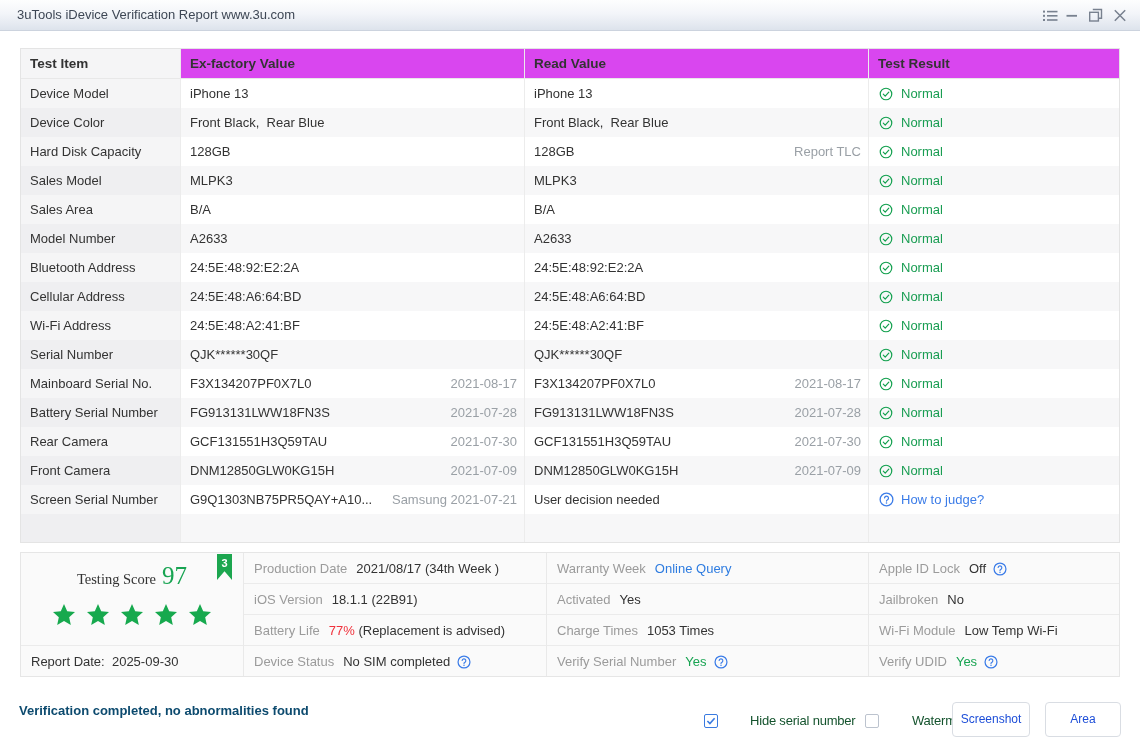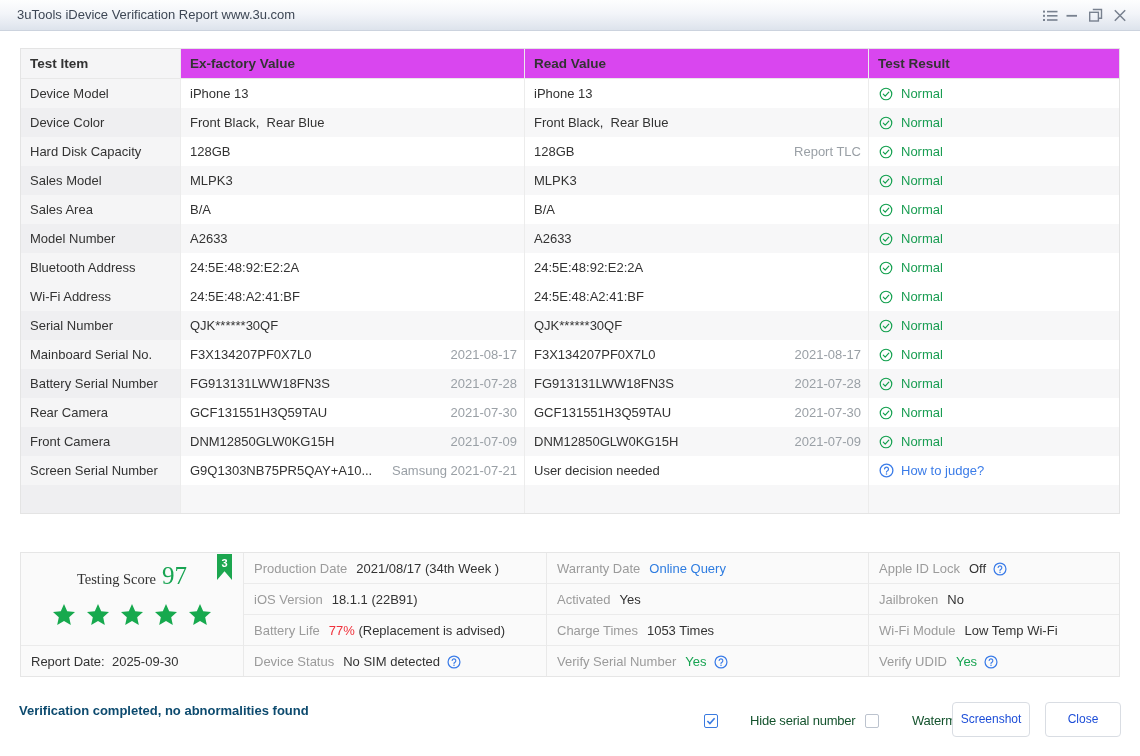--- a/index.html
+++ b/index.html
@@ -150,20 +150,29 @@
         </tr>
 <tr class="odd">
           <td class="c1 vb">Bluetooth Address</td>
           <td class="vb">24:5E:48:92:E2:2A</td>
           <td class="vb">24:5E:48:92:E2:2A</td>
           <td class="res"><svg class="okic" viewBox="0 0 16 16">
               <circle cx="8" cy="8" r="6.6" fill="none" stroke="#12a04e" stroke-width="1.35"></circle>
               <path d="M4.9 8.2 L7.1 10.4 L11.2 5.9" fill="none" stroke="#12a04e" stroke-width="1.35" stroke-linecap="round" stroke-linejoin="round"></path>
             </svg><span class="nm">Normal</span></td>
         </tr>
+<tr class="even">
+          <td class="c1 vb">Cellular Address</td>
+          <td class="vb">24:5E:48:A6:64:BD</td>
+          <td class="vb">24:5E:48:A6:64:BD</td>
+          <td class="res"><svg class="okic" viewBox="0 0 16 16">
+              <circle cx="8" cy="8" r="6.6" fill="none" stroke="#12a04e" stroke-width="1.35"></circle>
+              <path d="M4.9 8.2 L7.1 10.4 L11.2 5.9" fill="none" stroke="#12a04e" stroke-width="1.35" stroke-linecap="round" stroke-linejoin="round"></path>
+            </svg><span class="nm">Normal</span></td>
+        </tr>
 <tr class="odd">
           <td class="c1 vb">Wi-Fi Address</td>
           <td class="vb">24:5E:48:A2:41:BF</td>
           <td class="vb">24:5E:48:A2:41:BF</td>
           <td class="res"><svg class="okic" viewBox="0 0 16 16">
               <circle cx="8" cy="8" r="6.6" fill="none" stroke="#12a04e" stroke-width="1.35"></circle>
               <path d="M4.9 8.2 L7.1 10.4 L11.2 5.9" fill="none" stroke="#12a04e" stroke-width="1.35" stroke-linecap="round" stroke-linejoin="round"></path>
             </svg><span class="nm">Normal</span></td>
         </tr>
 <tr class="even">
@@ -259,40 +268,40 @@
               </svg>
               <svg width="22" height="21" viewBox="0 0 22 21">
                 <path d="M11.00 0.00 L14.20 7.19 L22.03 8.02 L16.18 13.28 L17.82 20.98 L11.00 17.05 L4.18 20.98 L5.82 13.28 L-0.03 8.02 L7.80 7.19 Z" fill="#17a94e"></path>
               </svg>
               <svg width="22" height="21" viewBox="0 0 22 21">
                 <path d="M11.00 0.00 L14.20 7.19 L22.03 8.02 L16.18 13.28 L17.82 20.98 L11.00 17.05 L4.18 20.98 L5.82 13.28 L-0.03 8.02 L7.80 7.19 Z" fill="#17a94e"></path>
               </svg>
             </div>
  </td>
  <td class="vb"><span class="lb">Production Date</span><span class="vl">2021/08/17 (34th Week )</span></td>
- <td class="vb"><span class="lb">Warranty Date</span><span class="vl blue">Online Query</span></td>
+ <td class="vb"><span class="lb">Warranty Week</span><span class="vl blue">Online Query</span></td>
  <td><span class="lb">Apple ID Lock</span><span class="vl">Off</span>&nbsp;&nbsp;<svg class="qic" style="width:14px;height:14px" viewBox="0 0 16 16">
               <circle cx="8" cy="8" r="6.8" fill="none" stroke="#3b7ce8" stroke-width="1.4"></circle>
               <path d="M5.9 6.3 a2.1 2.1 0 1 1 2.9 2.2 c-0.6 0.25 -0.8 0.6 -0.8 1.2" fill="none" stroke="#3b7ce8" stroke-width="1.3" stroke-linecap="round"></path>
               <circle cx="8" cy="11.7" r="0.85" fill="#3b7ce8"></circle>
             </svg></td>
 </tr>
 <tr>
  <td class="vb"><span class="lb">iOS Version</span><span class="vl">18.1.1 (22B91)</span></td>
  <td class="vb"><span class="lb">Activated</span><span class="vl">Yes</span></td>
  <td><span class="lb">Jailbroken</span><span class="vl">No</span></td>
 </tr>
 <tr>
  <td class="vb"><span class="lb">Battery Life</span><span class="vl red">77%</span><span> (Replacement is advised)</span></td>
  <td class="vb"><span class="lb">Charge Times</span><span class="vl">1053 Times</span></td>
  <td><span class="lb">Wi-Fi Module</span><span class="vl">Low Temp Wi-Fi</span></td>
 </tr>
 <tr>
  <td class="vb rpt">Report Date:&nbsp; 2025-09-30</td>
- <td class="vb"><span class="lb">Device Status</span><span class="vl">No SIM detected</span>&nbsp;&nbsp;<svg class="qic" style="width:14px;height:14px" viewBox="0 0 16 16">
+ <td class="vb"><span class="lb">Device Status</span><span class="vl">No SIM completed</span>&nbsp;&nbsp;<svg class="qic" style="width:14px;height:14px" viewBox="0 0 16 16">
               <circle cx="8" cy="8" r="6.8" fill="none" stroke="#3b7ce8" stroke-width="1.4"></circle>
               <path d="M5.9 6.3 a2.1 2.1 0 1 1 2.9 2.2 c-0.6 0.25 -0.8 0.6 -0.8 1.2" fill="none" stroke="#3b7ce8" stroke-width="1.3" stroke-linecap="round"></path>
               <circle cx="8" cy="11.7" r="0.85" fill="#3b7ce8"></circle>
             </svg></td>
  <td class="vb"><span class="lb">Verify Serial Number</span><span class="vl green">Yes</span>&nbsp;&nbsp;<svg class="qic" style="width:14px;height:14px" viewBox="0 0 16 16">
               <circle cx="8" cy="8" r="6.8" fill="none" stroke="#3b7ce8" stroke-width="1.4"></circle>
               <path d="M5.9 6.3 a2.1 2.1 0 1 1 2.9 2.2 c-0.6 0.25 -0.8 0.6 -0.8 1.2" fill="none" stroke="#3b7ce8" stroke-width="1.3" stroke-linecap="round"></path>
               <circle cx="8" cy="11.7" r="0.85" fill="#3b7ce8"></circle>
             </svg></td>
  <td><span class="lb">Verify UDID</span><span class="vl green">Yes</span>&nbsp;&nbsp;<svg class="qic" style="width:14px;height:14px" viewBox="0 0 16 16">
@@ -308,13 +317,13 @@
 <div class="status">Verification completed, no abnormalities found</div>
 <div class="chk chk1">
     <svg width="12" height="12" viewBox="0 0 12 12" style="position:absolute;left:0;top:0">
       <path d="M2.4 6.0 L4.9 8.5 L9.6 3.3" fill="none" stroke="#3a7be0" stroke-width="1.6"></path>
     </svg>
   </div>
 <span class="chklbl" style="left:722px">Hide serial number</span>
 <div class="chk chk2"></div>
 <span class="chklbl" style="left:884px">Watermarks</span>
 <div class="btn" style="left:952px; width:78px">Screenshot</div>
-<div class="btn" style="left:1045px; width:76px">Close</div>
+<div class="btn" style="left:1045px; width:76px">Area</div>
 
 </body></html>

